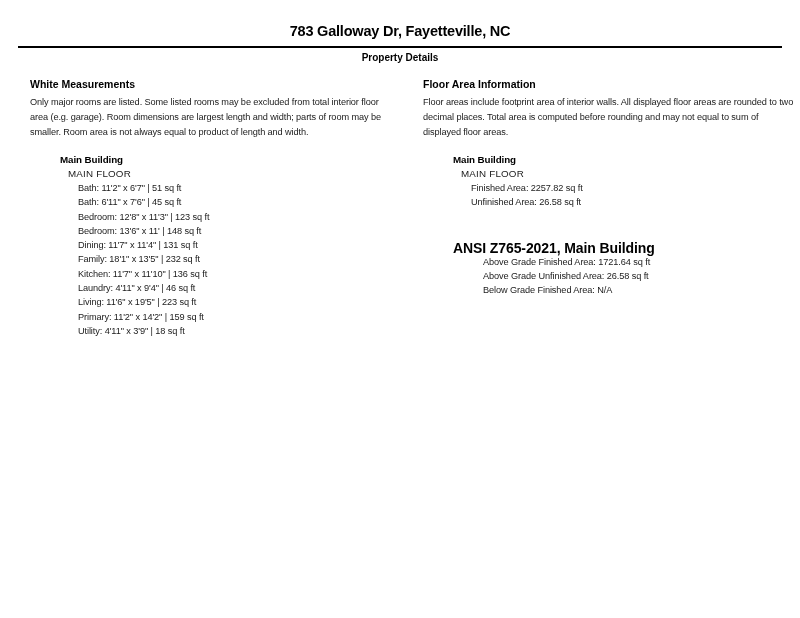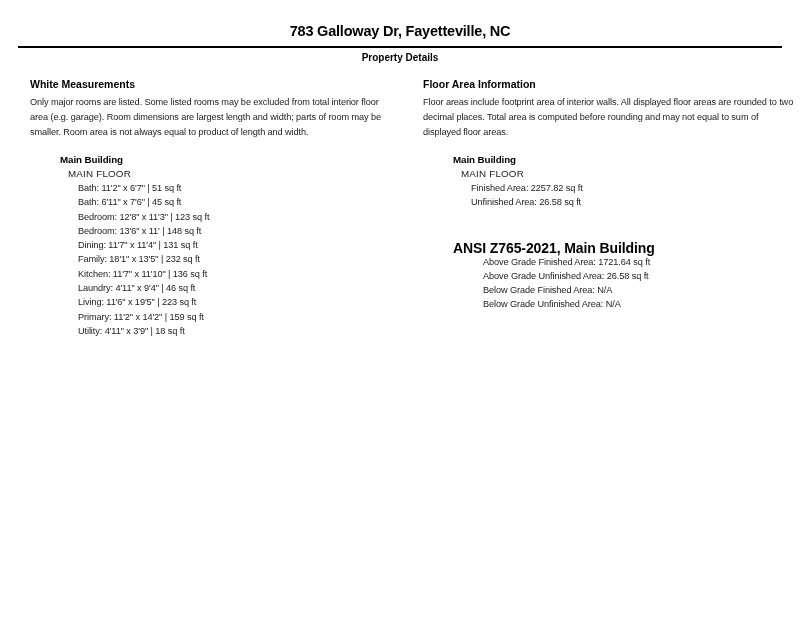--- a/index.html
+++ b/index.html
@@ -153,21 +153,20 @@
     <div class="floor">MAIN FLOOR</div>
     <div class="item-list">
       <div>Finished Area: 2257.82 sq ft</div>
       <div>Unfinished Area: 26.58 sq ft</div>
     </div>
     <div class="ansi-heading">ANSI Z765-2021, Main Building</div>
     <div class="ansi-items">
       <div>Above Grade Finished Area: 1721.64 sq ft</div>
       <div>Above Grade Unfinished Area: 26.58 sq ft</div>
       <div>Below Grade Finished Area: N/A</div>
-      <div>Below Grade Unfinished Area: N/A</div>
     </div>
   </section>
 
   <div class="footer-rule"></div>
 
   <div class="logo">
     <span style="display:inline-flex;">
       <svg width="17" height="17" viewBox="0 0 17 17" aria-hidden="true">
         <rect x="1.2" y="1.2" width="14.6" height="14.6" rx="3.2" fill="none" stroke="#4f9bd8" stroke-width="2"></rect>
         <line x1="1.2" y1="5.8" x2="15.8" y2="5.8" stroke="#4f9bd8" stroke-width="1.7"></line>

